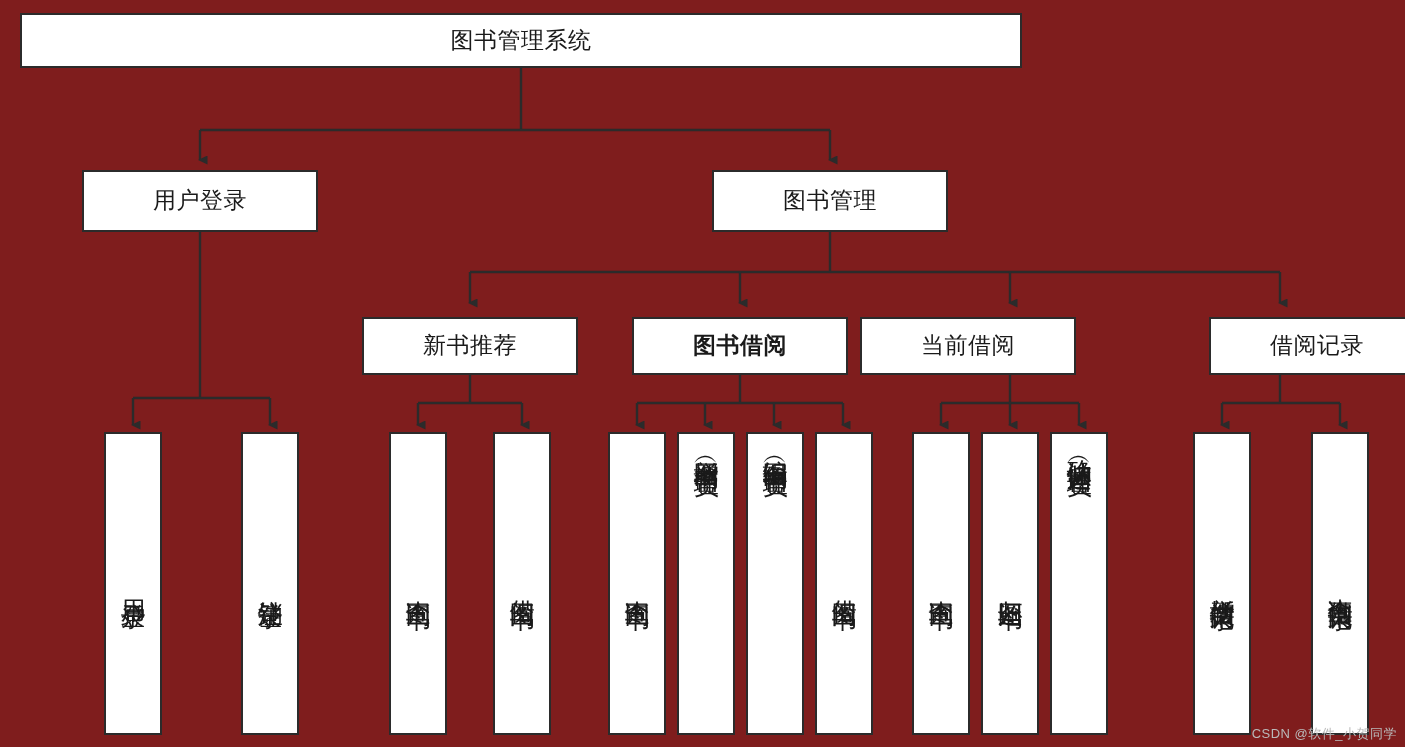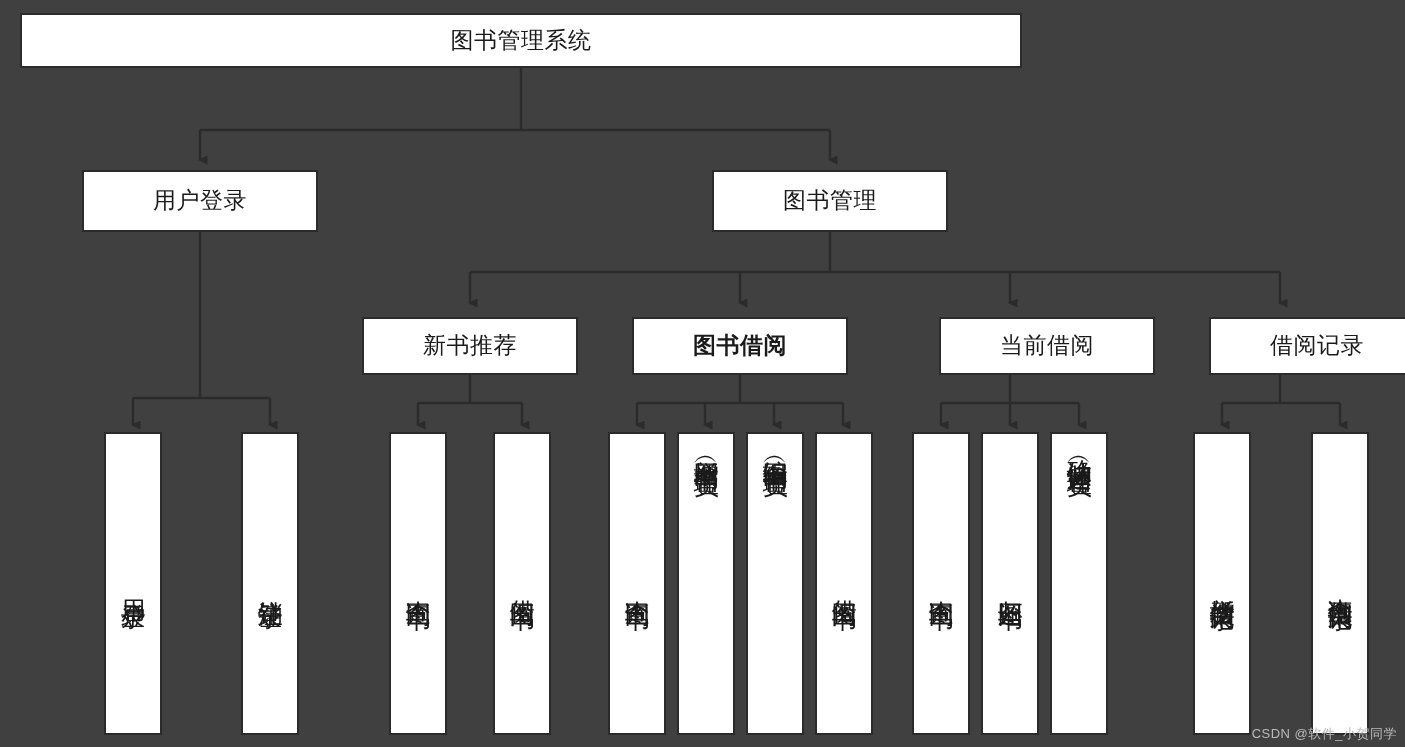--- a/index.html
+++ b/index.html
@@ -7,21 +7,21 @@
     padding: 0;
     background: #ffffff;
   }
   body {
     font-family: "Liberation Sans", "DejaVu Sans", sans-serif;
   }
   #diagram-root {
     position: relative;
     width: 1405px;
     height: 747px;
-    background: #404040;
+    background: #7f1d1d;
     overflow: hidden;
   }
   #diagram-svg {
     position: absolute;
     left: 0;
     top: 0;
     width: 1405px;
     height: 747px;
   }
   .node-box {
@@ -134,21 +134,21 @@
   <div class="node-box horizontal" style="left:712px; top:170px; width:236px; height:62px;align-items:center;">
     <span class="node-label">图书管理</span>
   </div>
 
   <div class="node-box horizontal" style="left:362px; top:317px; width:216px; height:58px;">
     <span class="node-label">新书推荐</span>
   </div>
   <div class="node-box horizontal" style="left:632px; top:317px; width:216px; height:58px;font-weight:bold;">
     <span class="node-label">图书借阅</span>
   </div>
-  <div class="node-box horizontal" style="left:939px; top:317px; width:216px; height:58px;">
+  <div class="node-box horizontal" style="left:860px; top:317px; width:216px; height:58px;">
     <span class="node-label">当前借阅</span>
   </div>
   <div class="node-box horizontal" style="left:1172px; top:317px; width:216px; height:58px;margin-left:37px;">
     <span class="node-label">借阅记录</span>
   </div>
 
   <div class="node-box vertical centered" style="left:104px; top:432px; width:58px; height:303px;">
     <span class="node-label">用户登录</span>
   </div>
   <div class="node-box vertical centered" style="left:241px; top:432px; width:58px; height:303px;">

